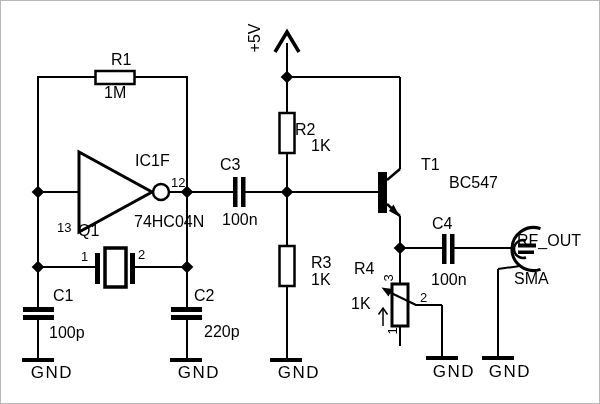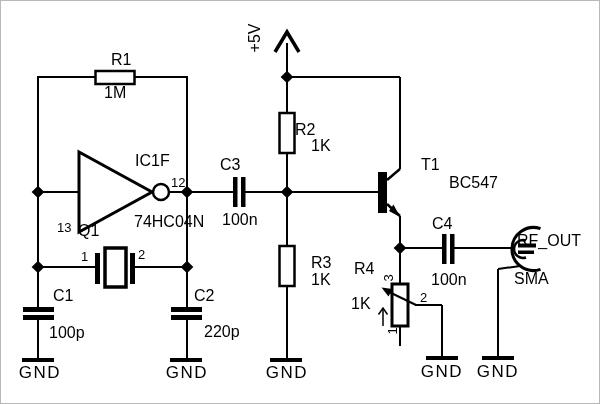--- a/index.html
+++ b/index.html
@@ -4,21 +4,21 @@
 <style>
   html,body{margin:0;padding:0;background:#f3f3f3;}
   #canvas{
     position:relative;width:600px;height:404px;background:#ffffff;
     border:1px solid #b8b8b8;box-sizing:border-box;overflow:hidden;
     font-family:"Liberation Sans",sans-serif;color:#000;
   }
   #schem-svg{position:absolute;left:0;top:0;}
   .label{position:absolute;font-size:16px;line-height:1;white-space:nowrap;color:#000;}
   .pin{font-size:13px;}
-  .gnd{font-size:17px;letter-spacing:1.5px;transform:translateX(-50%);}
+  .gnd{font-size:17px;letter-spacing:1.5px;transform:translateX(-50%);margin-left:12px;}
   .rot{transform:translate(-50%,-50%) rotate(-90deg);transform-origin:center;}
   .crisp{shape-rendering:crispEdges;}
 </style>
 </head>
 <body>
 
 <div id="canvas">
 
   <svg id="schem-svg" width="598" height="402" viewBox="0 0 598 402" xmlns="http://www.w3.org/2000/svg">
 

